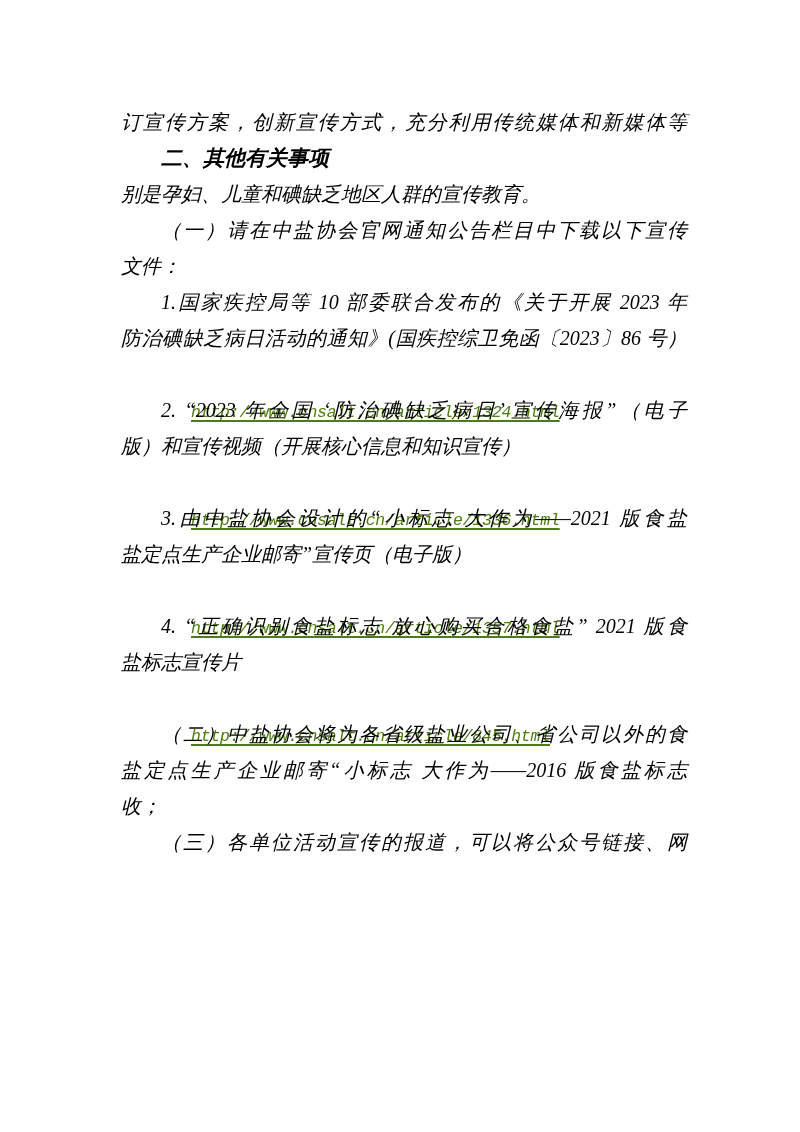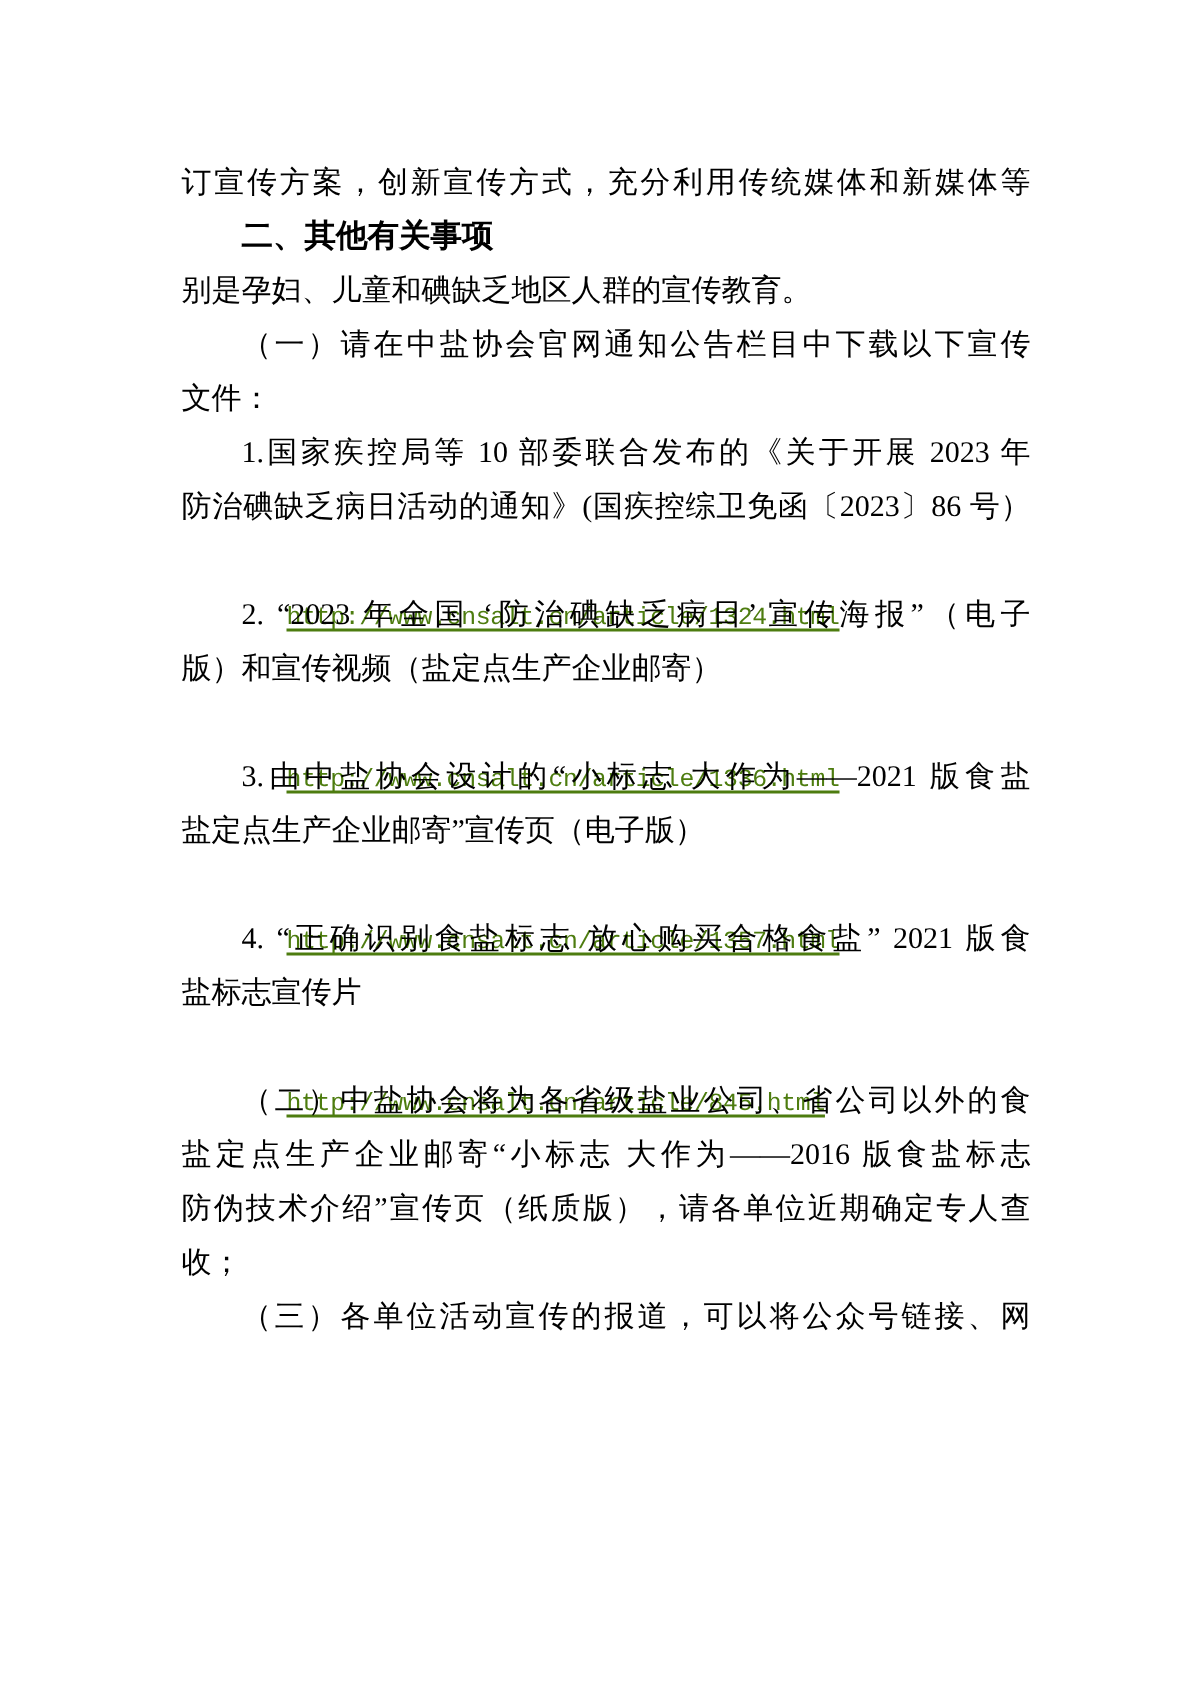--- a/index.html
+++ b/index.html
@@ -3,20 +3,21 @@
 <meta charset="utf-8">
 <style>
   html, body { margin: 0; padding: 0; background: #ffffff; }
   .page {
     position: relative;
     width: 800px;
     height: 1132px;
     background: #ffffff;
     overflow: hidden;
     font-family: "Liberation Serif", serif;
+    font-style: italic;
   }
   .content {
     position: absolute;
     left: 121px;
     top: 104px;
     width: 566px;
   }
   .ln {
     height: 36px;
     line-height: 36px;
@@ -61,21 +62,21 @@
     <div class="ln">文件：</div>
 
     <div class="ln ind j">1.国家疾控局等 10 部委联合发布的《关于开展 2023 年</div>
     <div class="ln j">防治碘缺乏病日活动的通知》(国疾控综卫免函〔2023〕86 号）</div>
 
     <div class="ln ind">
       <a class="link">http://www.cnsalt.cn/article/1324.html</a>
     </div>
 
     <div class="ln ind j">2. “2023 年全国 ‘防治碘缺乏病日’ 宣传海报”（电子</div>
-    <div class="ln">版）和宣传视频（盐定点生产企业邮寄）</div>
+    <div class="ln">版）和宣传视频（开展核心信息和知识宣传）</div>
 
     <div class="ln ind">
       <a class="link">http://www.cnsalt.cn/article/1336.html</a>
     </div>
 
     <div class="ln ind j">3.由中盐协会设计的“小标志 大作为——2021 版食盐</div>
     <div class="ln">盐定点生产企业邮寄”宣传页（电子版）</div>
 
     <div class="ln ind">
       <a class="link">http://www.cnsalt.cn/article/1357.html</a>
@@ -83,19 +84,18 @@
 
     <div class="ln ind j">4. “正确识别食盐标志 放心购买合格食盐” 2021 版食</div>
     <div class="ln">盐标志宣传片</div>
 
     <div class="ln ind">
       <a class="link">http://www.cnsalt.cn/article/845.html</a>
     </div>
 
     <div class="ln ind j">（二）中盐协会将为各省级盐业公司、省公司以外的食</div>
     <div class="ln j">盐定点生产企业邮寄“小标志 大作为——2016 版食盐标志</div>
-    <div class="ln j">防伪技术介绍”宣传页（纸质版），请各单位近期确定专人查</div>
     <div class="ln">收；</div>
 
     <div class="ln ind j">（三）各单位活动宣传的报道，可以将公众号链接、网</div>
 
   </div>
 </div>
 
 </body></html>

